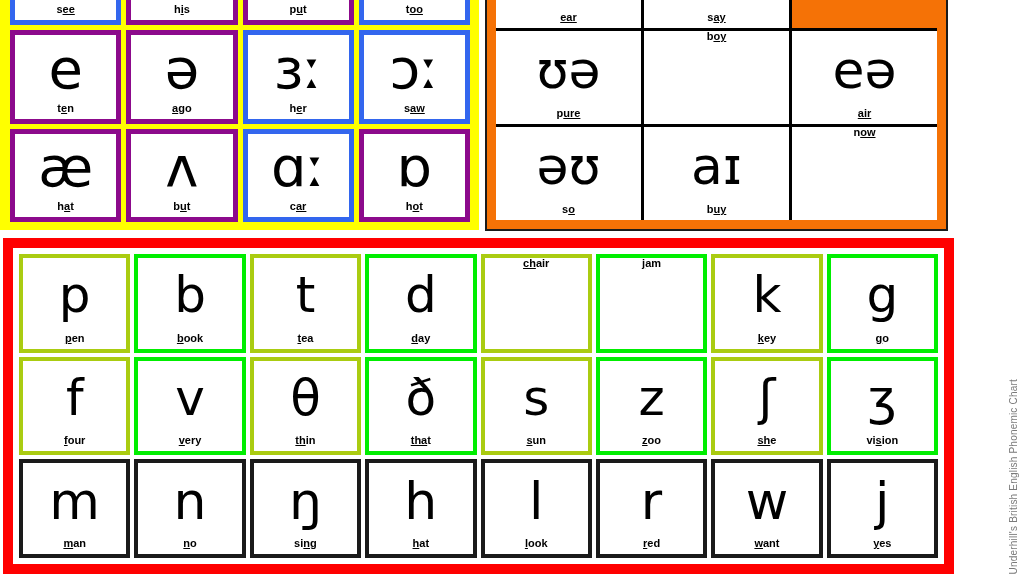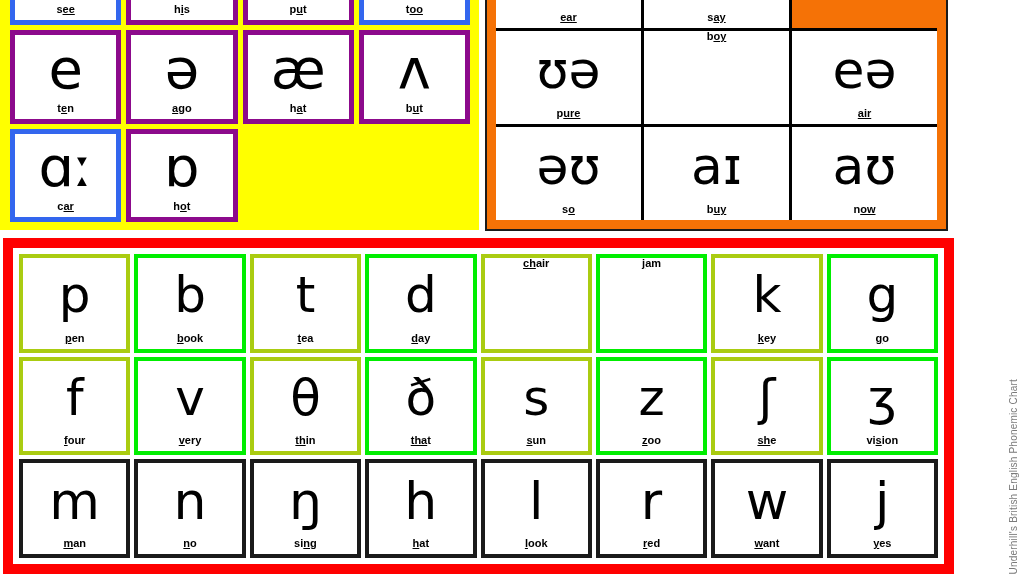--- a/index.html
+++ b/index.html
@@ -170,20 +170,28 @@
         <div class="word">t<u>oo</u></div>
       </div>
       <div class="cell r2" style="border-color: rgb(140, 10, 140);">
         <div class="sym">e</div>
         <div class="word">t<u>e</u>n</div>
       </div>
       <div class="cell r2" style="border-color: rgb(140, 10, 140);">
         <div class="sym">ə</div>
         <div class="word"><u>a</u>go</div>
       </div>
+      <div class="cell r2" style="border-color: rgb(51, 102, 238);">
+        <div class="sym">ɜː</div>
+        <div class="word">h<u>e</u>r</div>
+      </div>
+      <div class="cell r2" style="border-color: rgb(51, 102, 238);">
+        <div class="sym">ɔː</div>
+        <div class="word">s<u>aw</u></div>
+      </div>
       <div class="cell r3" style="border-color: rgb(140, 10, 140);">
         <div class="sym">æ</div>
         <div class="word">h<u>a</u>t</div>
       </div>
       <div class="cell r3" style="border-color: rgb(140, 10, 140);">
         <div class="sym">ʌ</div>
         <div class="word">b<u>u</u>t</div>
       </div>
       <div class="cell r3" style="border-color: rgb(51, 102, 238); text-align: center;">
         <div class="sym">ɑː</div>
@@ -221,21 +229,20 @@
         </div>
         <div class="cell r2" style="border: 0px;">
           <div class="sym">əʊ</div>
           <div class="word">s<u>o</u></div>
         </div>
         <div class="cell r3" style="border: 0px;">
           <div class="sym">aɪ</div>
           <div class="word">b<u>uy</u></div>
         </div>
         <div class="cell r3" style="border: 0px;">
-          <div class="sym">aʊ</div>
           <div class="word">n<u>ow</u></div>
         </div>
       </div>
   </div>
 </div>
 
 <div id="cons-panel">
   <div id="cons-grid">
       <div class="cell r1" style="border-color: rgb(170, 204, 17);">
         <div class="sym">p</div>

